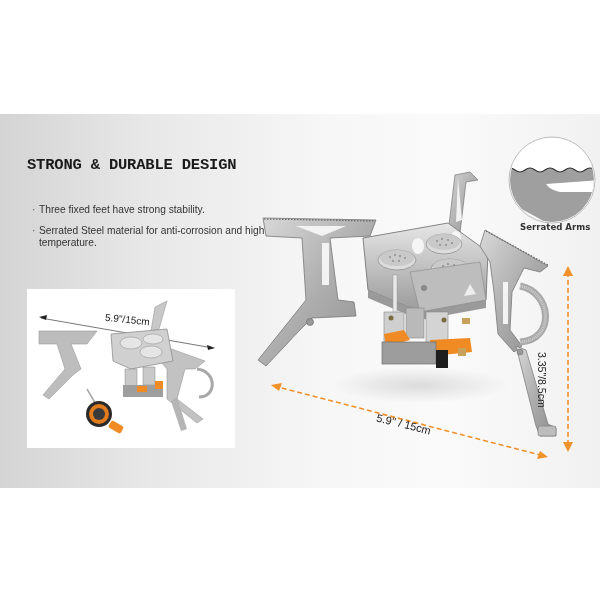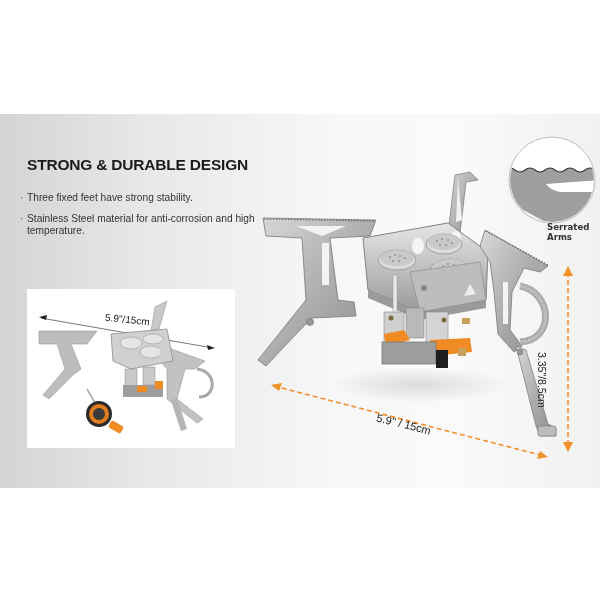--- a/index.html
+++ b/index.html
@@ -1,37 +1,37 @@
 <!DOCTYPE html>
 <html><head>
 <meta charset="utf-8">
 <style>
   html,body{margin:0;padding:0;}
   body{width:600px;height:600px;background:#ffffff;position:relative;overflow:hidden;font-family:"DejaVu Sans",sans-serif;}
   .banner{position:absolute;left:0;top:114px;width:600px;height:374px;
     background:linear-gradient(90deg,#d4d4d4 0%,#e8e8e8 25%,#f7f7f7 55%,#fafafa 75%,#f1f1f1 100%);}
-  .title{position:absolute;left:27px;top:156px;font-family:Liberation Sans, sans-serif;font-weight:bold;font-size:15.5px;color:#1a1a1a;letter-spacing:-0.2px;}
-  .bullets{position:absolute;left:20px;top:192px;width:240px;margin:0;padding:0;list-style:none;}
+  .title{position:absolute;left:27px;top:156px;font-family:Liberation Mono, monospace;font-weight:bold;font-size:15.5px;color:#1a1a1a;letter-spacing:-0.2px;}
+  .bullets{position:absolute;left:20px;top:192px;width:240px;margin:12px;padding:0;list-style:none;}
   .bullets li{position:relative;padding-left:7px;font-family:"Liberation Sans",sans-serif;font-size:10.2px;line-height:12.5px;color:#333;margin-bottom:8px;}
   .bullets li::before{content:"·";position:absolute;left:0;top:0;color:#555;}
   .inset{position:absolute;left:27px;top:289px;width:208px;height:159px;background:#fff;}
-  .serr-label{position:absolute;left:520px;top:222px;font-family:"DejaVu Sans",sans-serif;font-weight:bold;font-size:8.6px;color:#333;margin-left:27px;}
+  .serr-label{position:absolute;left:520px;top:222px;font-family:"DejaVu Sans",sans-serif;font-weight:bold;font-size:8.6px;color:#333;}
   .dim-h{position:absolute;font-family:"Liberation Sans",sans-serif;font-size:10.5px;color:#222;}
   svg{position:absolute;left:0;top:0;}
 </style>
 </head>
 <body>
 
 <div class="banner"></div>
 
 <div class="title">STRONG &amp; DURABLE DESIGN</div>
 
 <ul class="bullets">
   <li>Three fixed feet have strong stability.</li>
-  <li>Stainless Steel material for anti-corrosion and high temperature.</li>
+  <li>Serrated Steel material for anti-corrosion and high temperature.</li>
 </ul>
 
 <div class="inset">
   <svg width="208" height="159" viewBox="0 0 208 159">
 
     <line x1="14" y1="29" x2="186" y2="59" stroke="#555" stroke-width="0.8"></line>
     <polygon points="12,28 20,26 19,31" fill="#222"></polygon>
     <polygon points="188,59 180,56 181,61" fill="#222"></polygon>
 
     <path d="M12,42 L70,42 L60,55 L44,55 L54,80 L46,86 L22,110 L16,106 L38,80 L30,55 L12,55 Z" fill="#bdbdbd" stroke="#999" stroke-width="0.6"></path>

